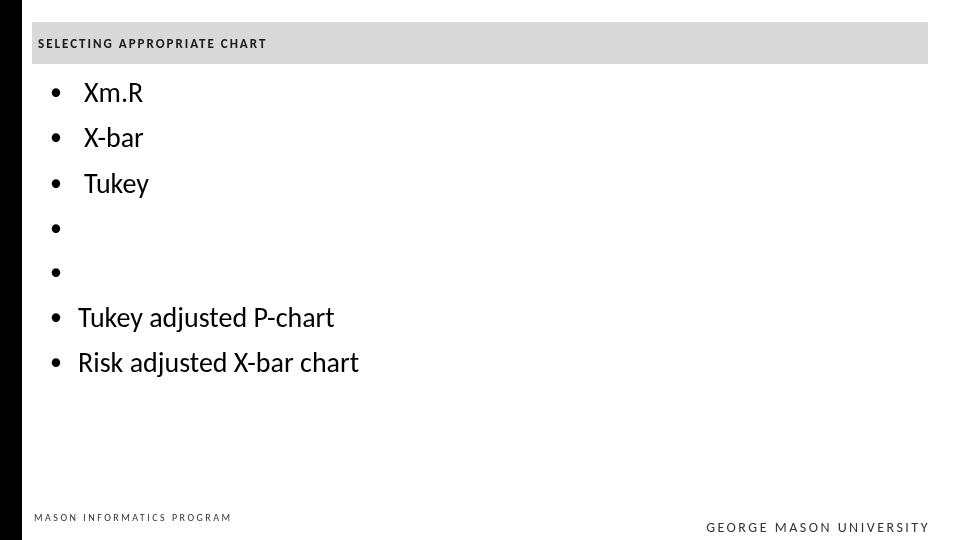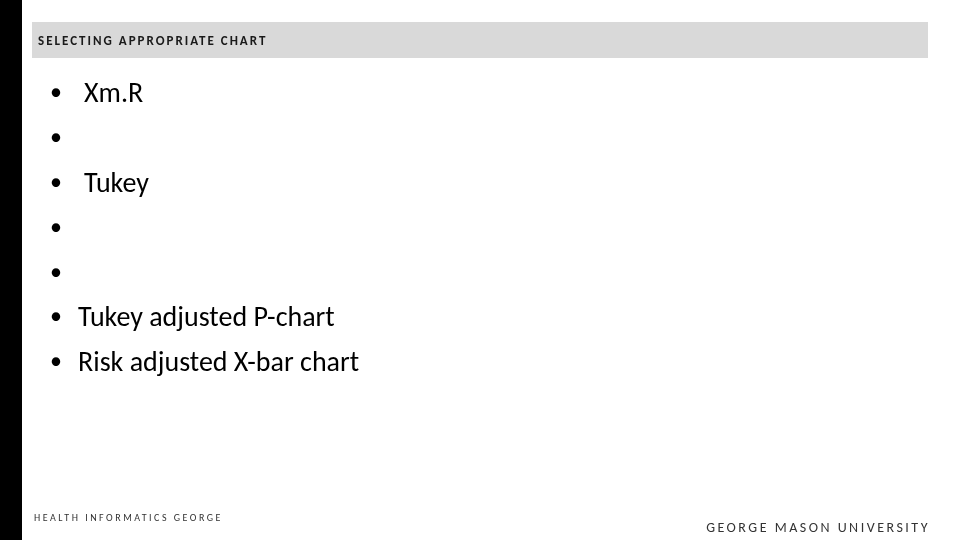--- a/index.html
+++ b/index.html
@@ -13,21 +13,21 @@
     }
     .left-bar {
       position: absolute;
       left: 0; top: 0;
       width: 22px; height: 540px;
       background: #000;
     }
     .header-bar {
       position: absolute;
       left: 32px; top: 22px; right: 32px;
-      height: 36px;
+      height: 42px;
       background: #d9d9d9;
       display: flex;
       align-items: center;
       padding-left: 6px;
     }
     .header-title {
       font-size: 13px;
       letter-spacing: 2px;
       font-weight: 700;
       color: #1a1a1a;
@@ -80,20 +80,21 @@
   <span class="header-title">SELECTING APPROPRIATE CHART</span>
 </div>
 
 <ul class="bullets">
   <li class="indent">
       <span class="dot">•</span>
       <span class="txt">Xm.R</span>
     </li>
   <li class="indent">
       <span class="dot">•</span>
+      <span class="txt">X-bar</span>
     </li>
   <li class="indent">
       <span class="dot">•</span>
       <span class="txt">Tukey</span>
     </li>
   <li class="indent">
       <span class="dot">•</span>
     </li>
   <li class="indent">
       <span class="dot">•</span>
@@ -101,14 +102,14 @@
   <li>
       <span class="dot">•</span>
       <span class="txt">Tukey adjusted P-chart</span>
     </li>
   <li>
       <span class="dot">•</span>
       <span class="txt">Risk adjusted X-bar chart</span>
     </li>
 </ul>
 
-<div class="footer-left">HEALTH INFORMATICS GEORGE</div>
+<div class="footer-left">MASON INFORMATICS PROGRAM</div>
 <div class="footer-right">GEORGE MASON UNIVERSITY</div>
 
 </body></html>

